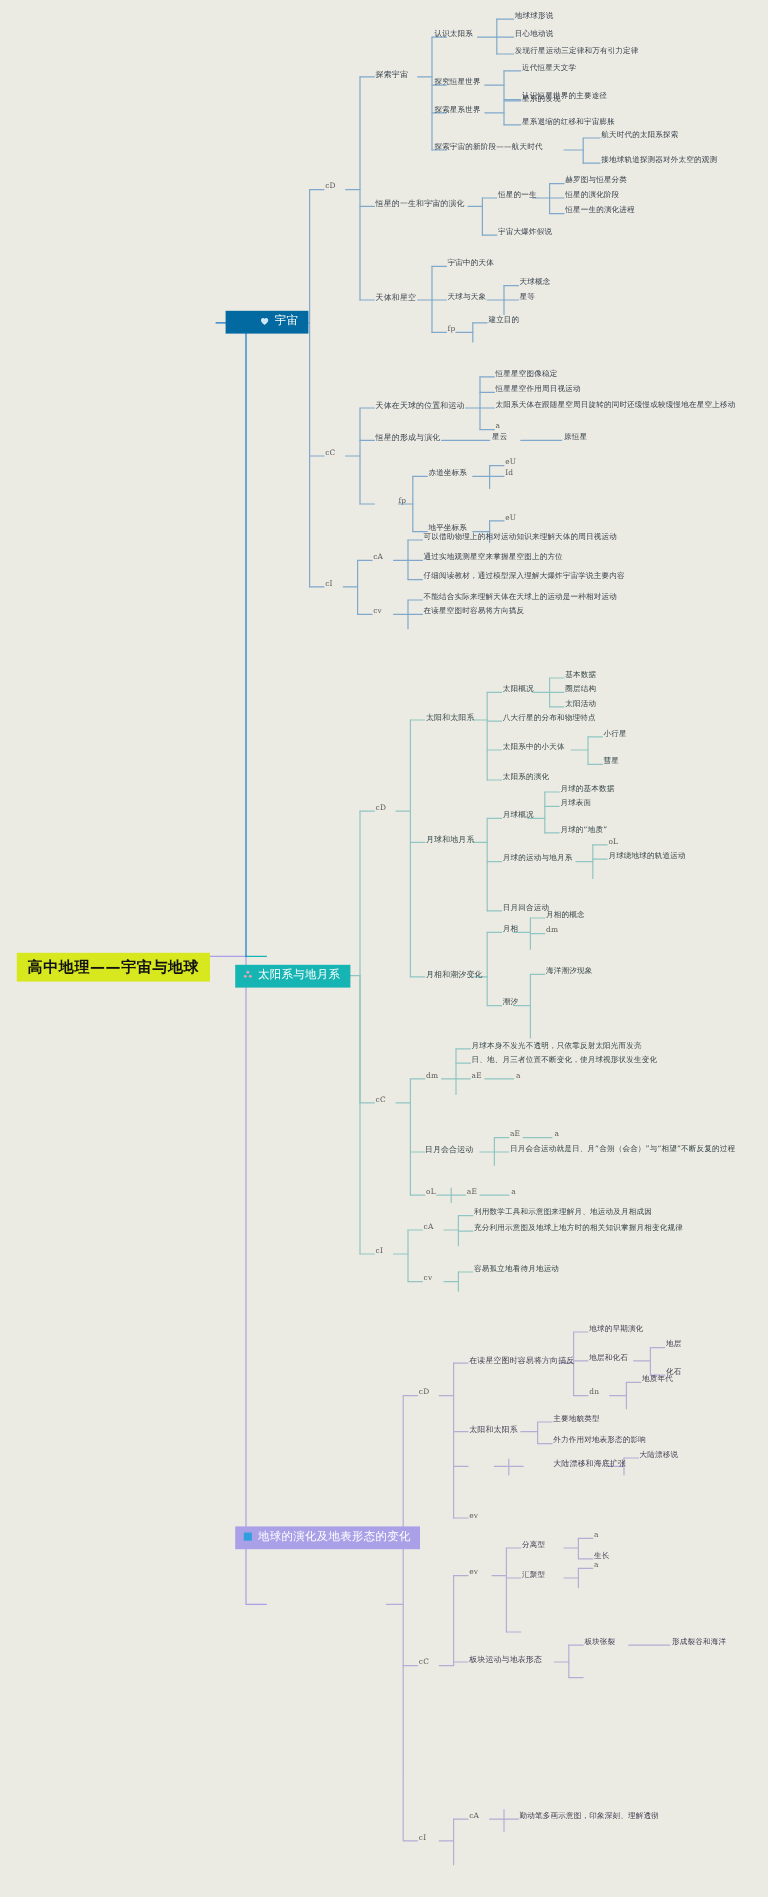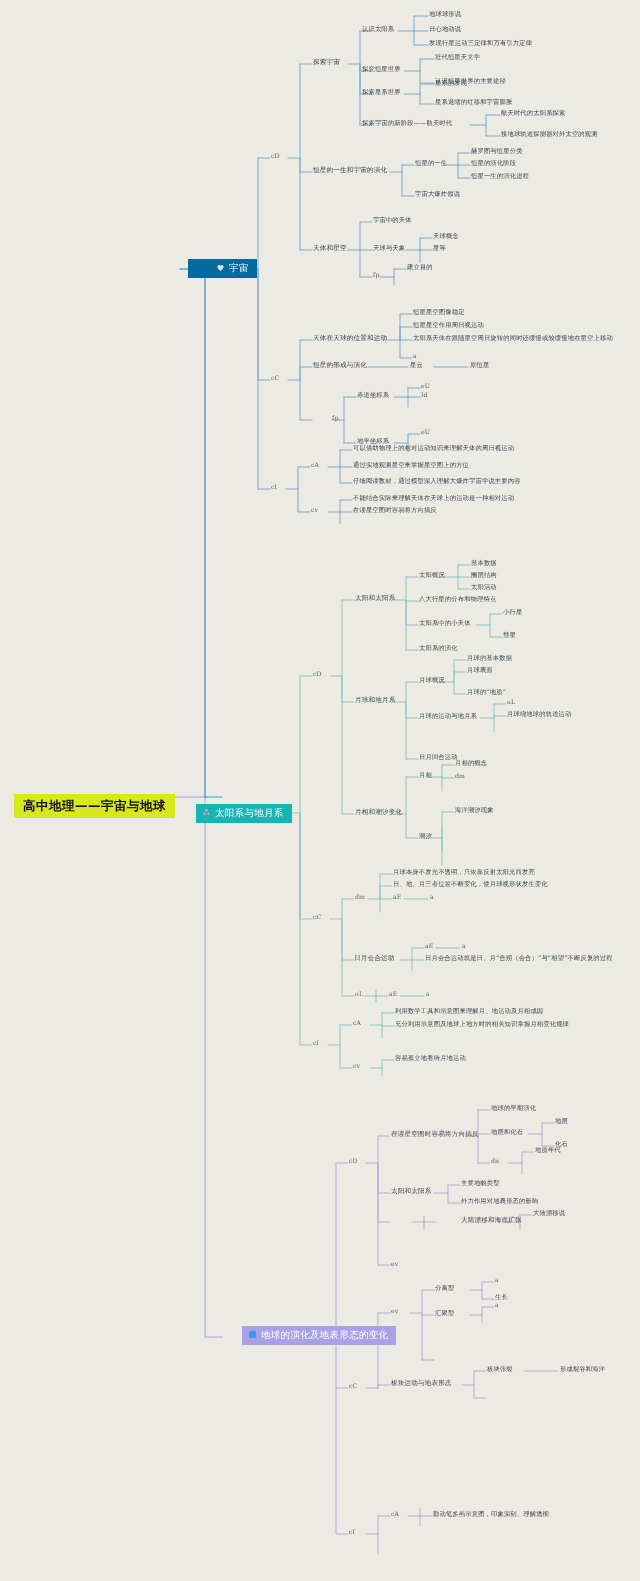--- a/index.html
+++ b/index.html
@@ -364,21 +364,21 @@
           <g fill="#e2a3b8">
             <circle cx="12" cy="6" r="3.2"></circle>
             <circle cx="6.5" cy="15" r="3.2"></circle>
             <circle cx="17.5" cy="15" r="3.2"></circle>
           </g>
         </svg>
     </span>
     <span>太阳系与地月系</span>
   </div>
 
-  <div class="node branch b3" style="left:196px; top:1326px;margin-left:46px;">
+  <div class="node branch b3" style="left:196px; top:1272px;">
     <span class="chip-ico">
       <svg viewBox="0 0 24 24" width="9" height="9">
           <rect x="3" y="3" width="18" height="18" fill="#2f9fe0"></rect>
         </svg>
     </span>
     <span>地球的演化及地表形态的变化</span>
   </div>
 
   <div class="node t code" style="left:271px; top:153px;">cD</div>
   <div class="node t code" style="left:271px; top:375px;">cC</div>

